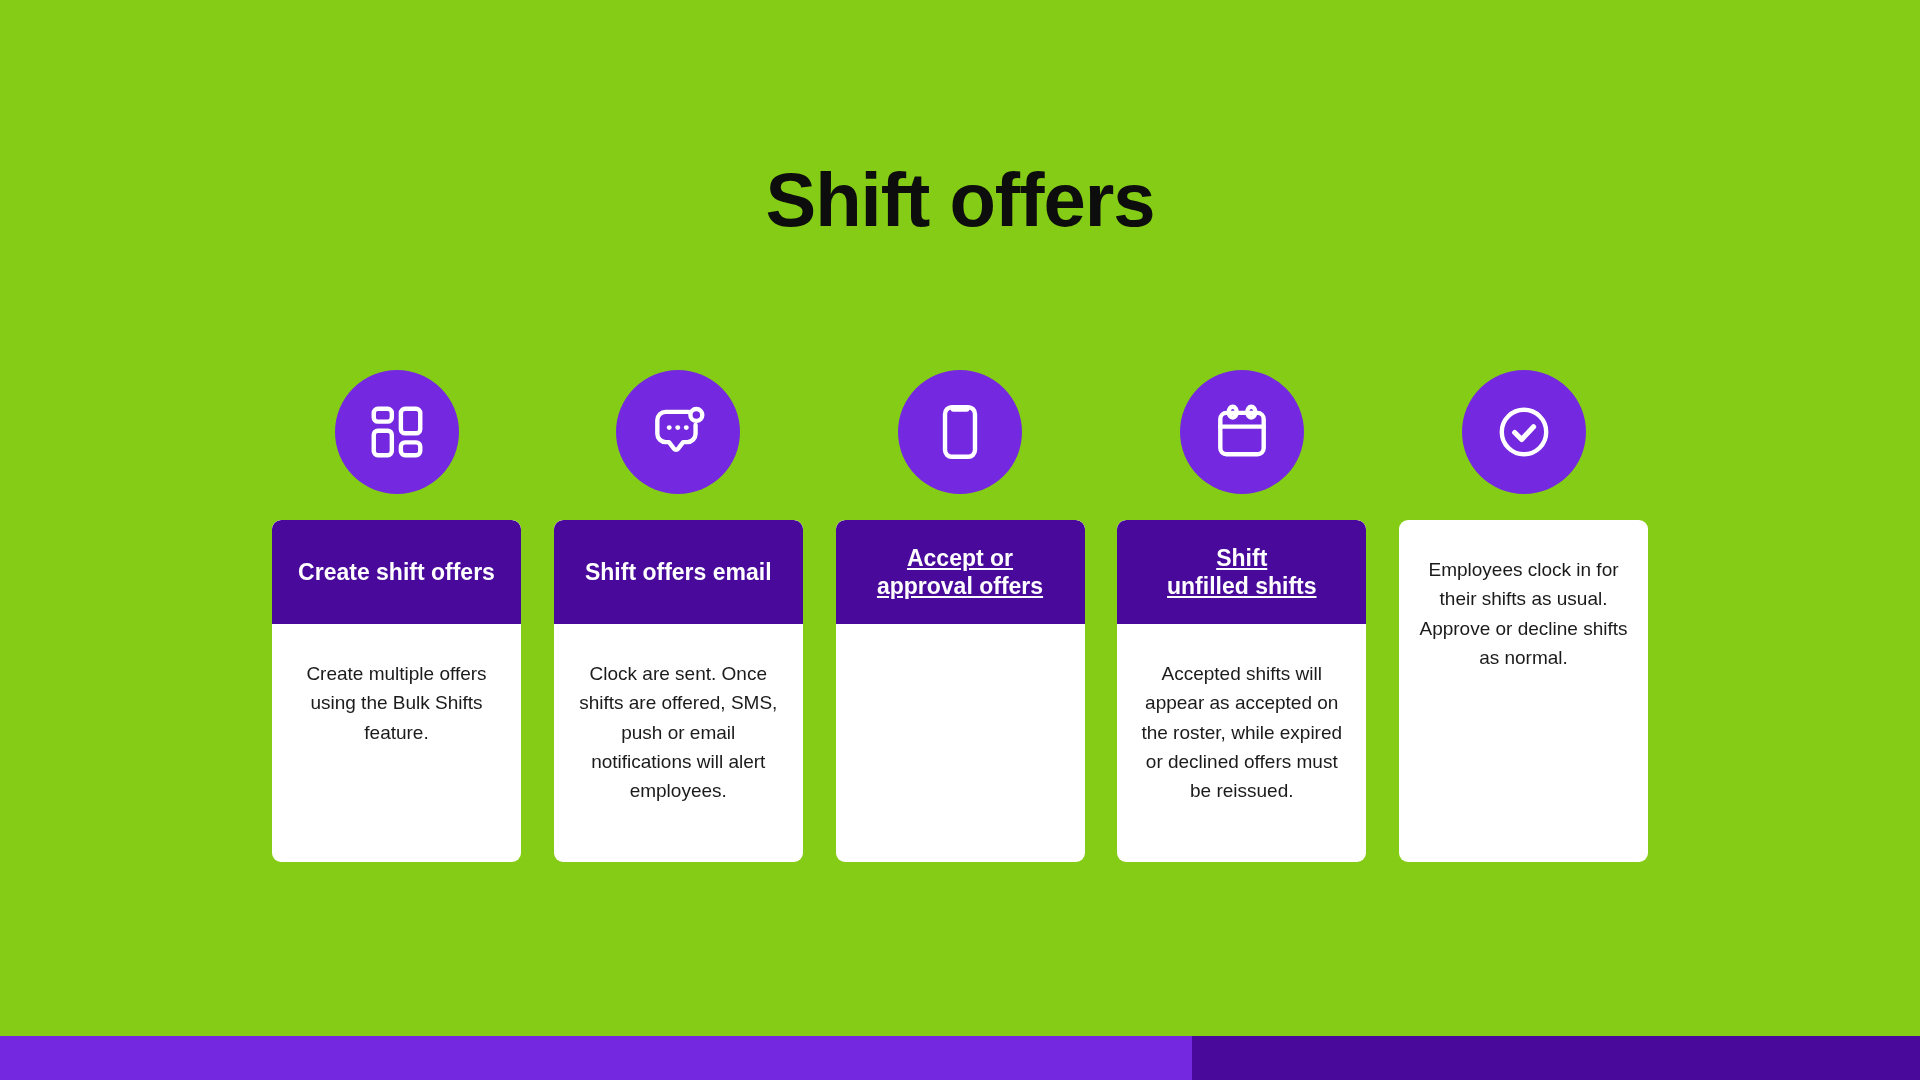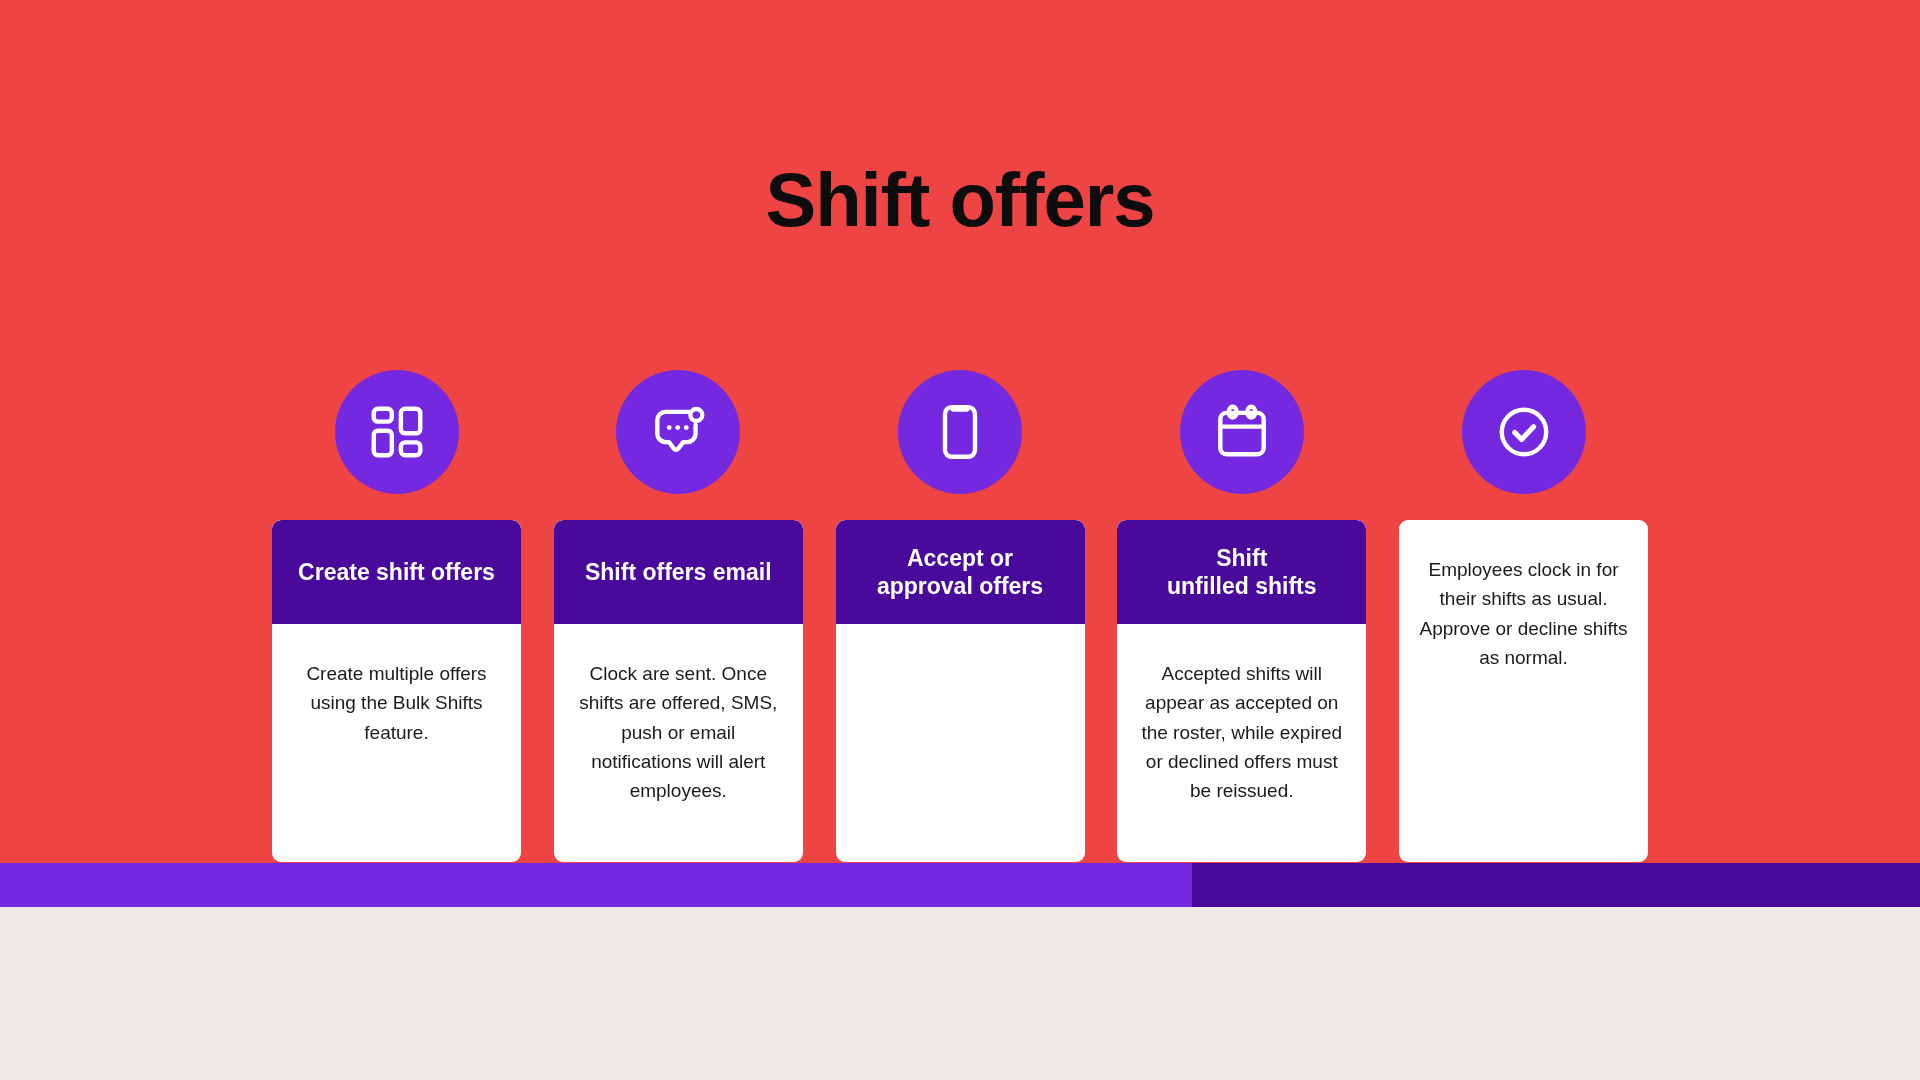--- a/index.html
+++ b/index.html
@@ -12,22 +12,22 @@
 
   body {
     background: #efeae6;
     font-family: "Liberation Sans", sans-serif;
     position: relative;
   }
 
   .slide {
     position: relative;
     width: 1920px;
-    height: 907px;
-    background: #ef4444;
+    height: 1080px;
+    background: #84cc16;
   }
 
   
   .page-title {
     position: absolute;
     top: 160px;
     left: 0;
     width: 1920px;
     text-align: center;
     font-size: 76px;
@@ -91,21 +91,21 @@
     line-height: 1.22;
     text-align: center;
     padding: 26px 14px;
     border-radius: 9px 9px 0 0;
     min-height: 104px;
     display: flex;
     align-items: center;
     justify-content: center;
   }
 
-  .card-header.two-line { padding: 21px 14px; }
+  .card-header.two-line { padding: 21px 14px; text-decoration: underline; }
 
   .card-body {
     flex: 1;
     padding: 35px 18px 30px 18px;
     text-align: center;
     font-size: 19px;
     line-height: 1.54;
     color: #1b1b1b;
   }
 

